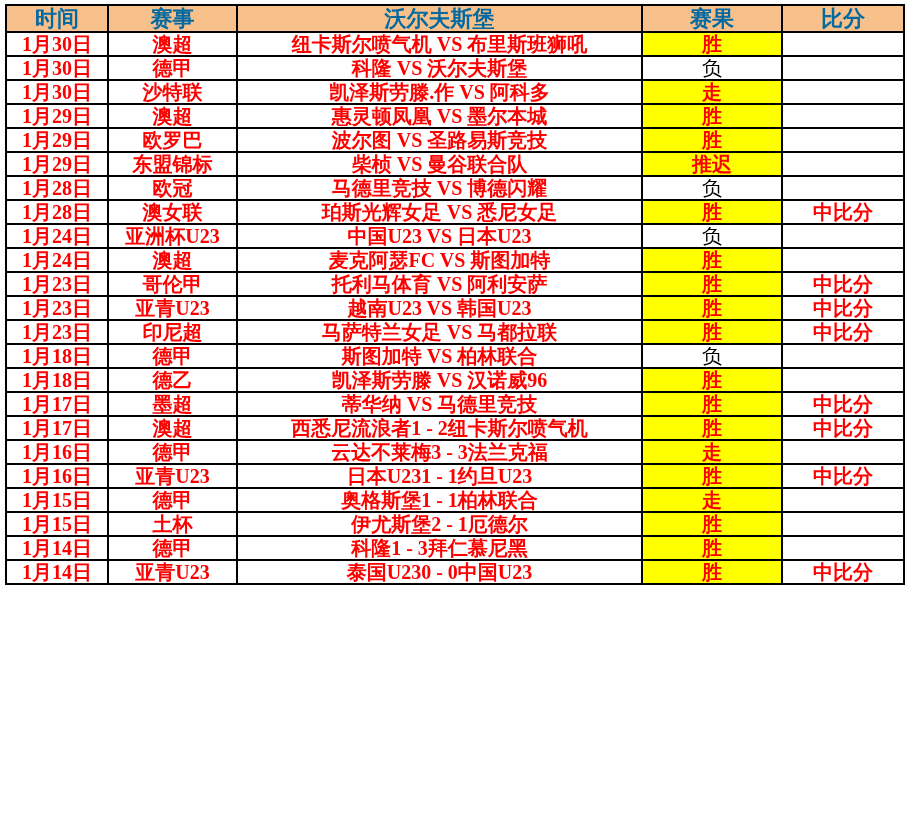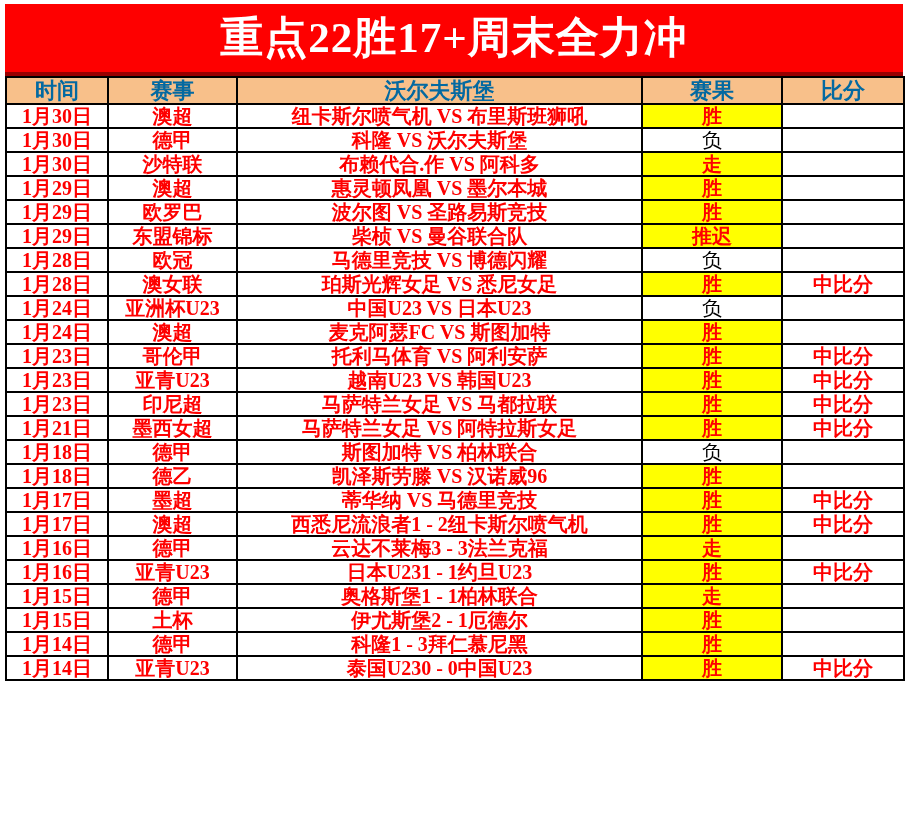--- a/index.html
+++ b/index.html
@@ -57,23 +57,20 @@
   }
   td.date,td.league,td.match,td.score{color:var(--red-text);}
   td.result.win{background:var(--highlight-bg);color:var(--red-text);}
   td.result.loss{background:#ffffff;color:var(--loss-text);font-weight:normal;}
 </style>
 </head>
 <body>
 
 <div class="page">
 
-  <div class="banner">
-    <div class="banner-title">重点22胜17+周末全力冲</div>
-  </div>
 
   <table class="results">
     <colgroup>
       <col class="c-date">
         <col class="c-league">
         <col class="c-match">
         <col class="c-result">
         <col class="c-score">
     </colgroup>
     <thead>
@@ -96,21 +93,21 @@
         <tr>
           <td class="date">1月30日</td>
           <td class="league">德甲</td>
           <td class="match">科隆 VS 沃尔夫斯堡</td>
           <td class="result loss">负</td>
           <td class="score"></td>
         </tr>
         <tr>
           <td class="date">1月30日</td>
           <td class="league">沙特联</td>
-          <td class="match">布赖代合.作 VS 阿科多</td>
+          <td class="match">凯泽斯劳滕.作 VS 阿科多</td>
           <td class="result win">走</td>
           <td class="score"></td>
         </tr>
         <tr>
           <td class="date">1月29日</td>
           <td class="league">澳超</td>
           <td class="match">惠灵顿凤凰 VS 墨尔本城</td>
           <td class="result win">胜</td>
           <td class="score"></td>
         </tr>
@@ -171,27 +168,20 @@
           <td class="score">中比分</td>
         </tr>
         <tr>
           <td class="date">1月23日</td>
           <td class="league">印尼超</td>
           <td class="match">马萨特兰女足 VS 马都拉联</td>
           <td class="result win">胜</td>
           <td class="score">中比分</td>
         </tr>
         <tr>
-          <td class="date">1月21日</td>
-          <td class="league">墨西女超</td>
-          <td class="match">马萨特兰女足 VS 阿特拉斯女足</td>
-          <td class="result win">胜</td>
-          <td class="score">中比分</td>
-        </tr>
-        <tr>
           <td class="date">1月18日</td>
           <td class="league">德甲</td>
           <td class="match">斯图加特 VS 柏林联合</td>
           <td class="result loss">负</td>
           <td class="score"></td>
         </tr>
         <tr>
           <td class="date">1月18日</td>
           <td class="league">德乙</td>
           <td class="match">凯泽斯劳滕 VS 汉诺威96</td>

